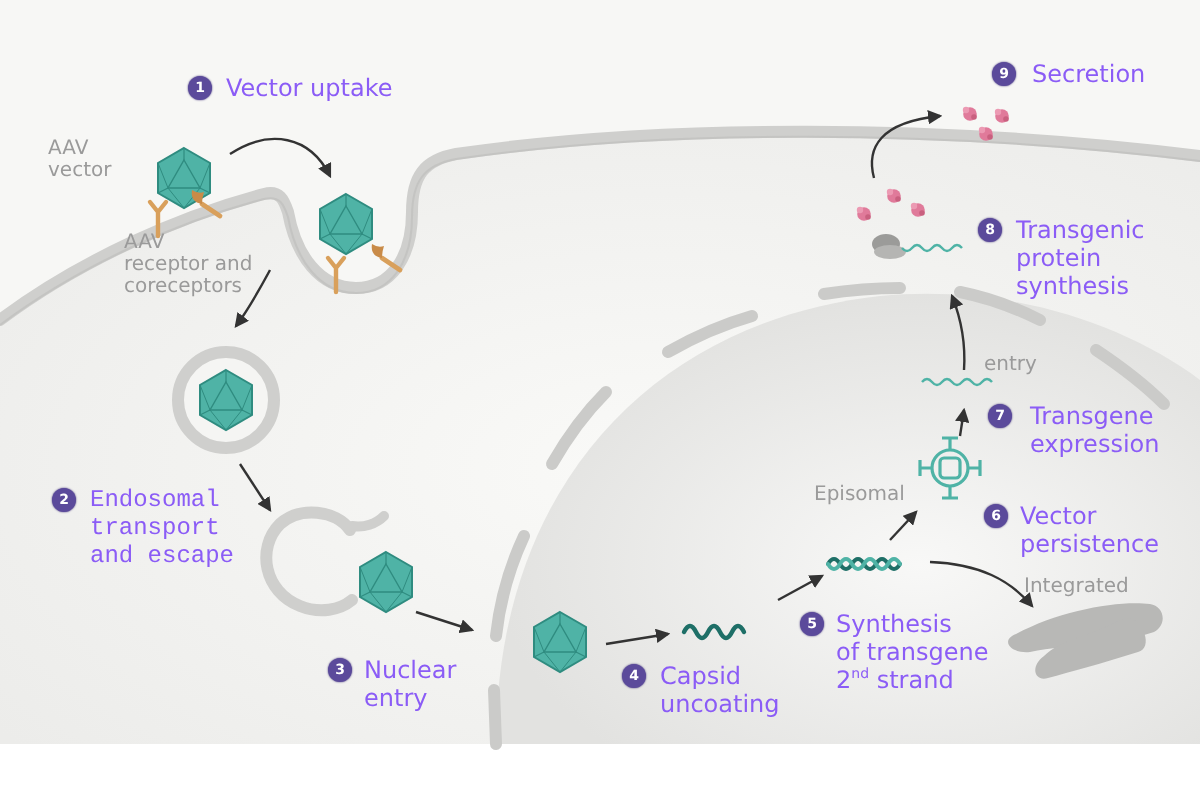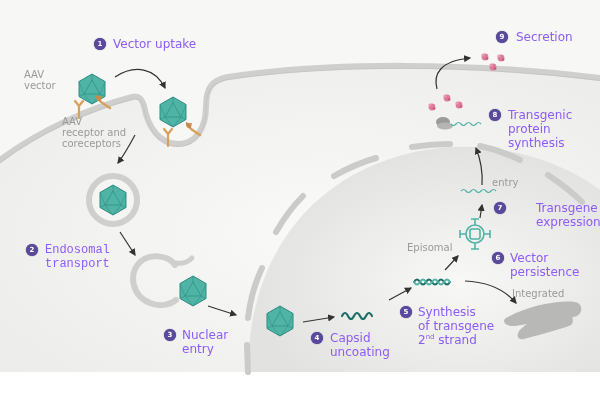--- a/index.html
+++ b/index.html
@@ -147,20 +147,21 @@
   
   <div class="badge" style="left:94px; top:38px;">1</div>
   <div class="lbl" style="left:113px; top:37px;">
     <span class="ln">Vector uptake</span>
   </div>
 
   <div class="badge" style="left:26px; top:244px;">2</div>
   <div class="lbl" style="left:45px; top:243px;font-family:Liberation Mono, monospace;">
     <span class="ln">Endosomal</span>
     <span class="ln">transport</span>
+    <span class="ln">and escape</span>
   </div>
 
   <div class="badge" style="left:164px; top:329px;">3</div>
   <div class="lbl" style="left:182px; top:328px;">
     <span class="ln">Nuclear</span>
     <span class="ln">entry</span>
   </div>
 
   <div class="badge" style="left:311px; top:332px;">4</div>
   <div class="lbl" style="left:330px; top:331px;">
@@ -175,21 +176,21 @@
     <span class="ln"><span>2</span><sup>nd</sup><span> strand</span></span>
   </div>
 
   <div class="badge" style="left:492px; top:252px;">6</div>
   <div class="lbl" style="left:510px; top:251px;">
     <span class="ln">Vector</span>
     <span class="ln">persistence</span>
   </div>
 
   <div class="badge" style="left:494px; top:202px;">7</div>
-  <div class="lbl" style="left:536px; top:201px;">
+  <div class="lbl" style="left:515px; top:201px;">
     <span class="ln">Transgene</span>
     <span class="ln">expression</span>
   </div>
 
   <div class="badge" style="left:489px; top:109px;">8</div>
   <div class="lbl" style="left:508px; top:108px;">
     <span class="ln">Transgenic</span>
     <span class="ln">protein</span>
     <span class="ln">synthesis</span>
   </div>

